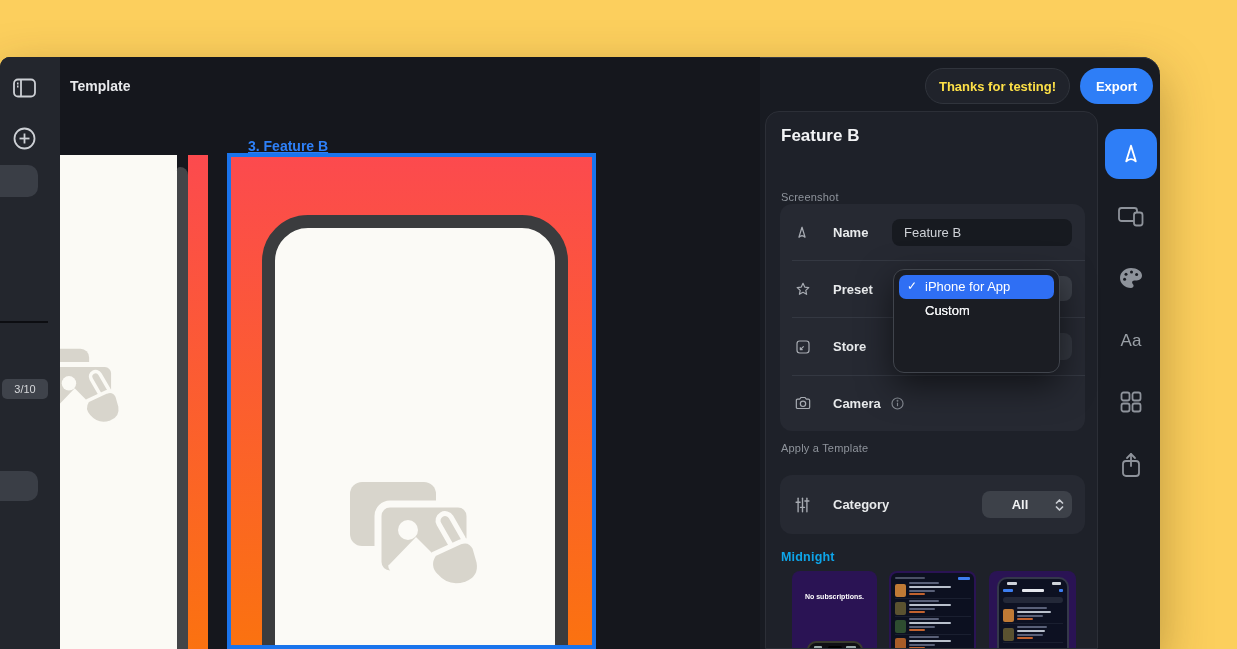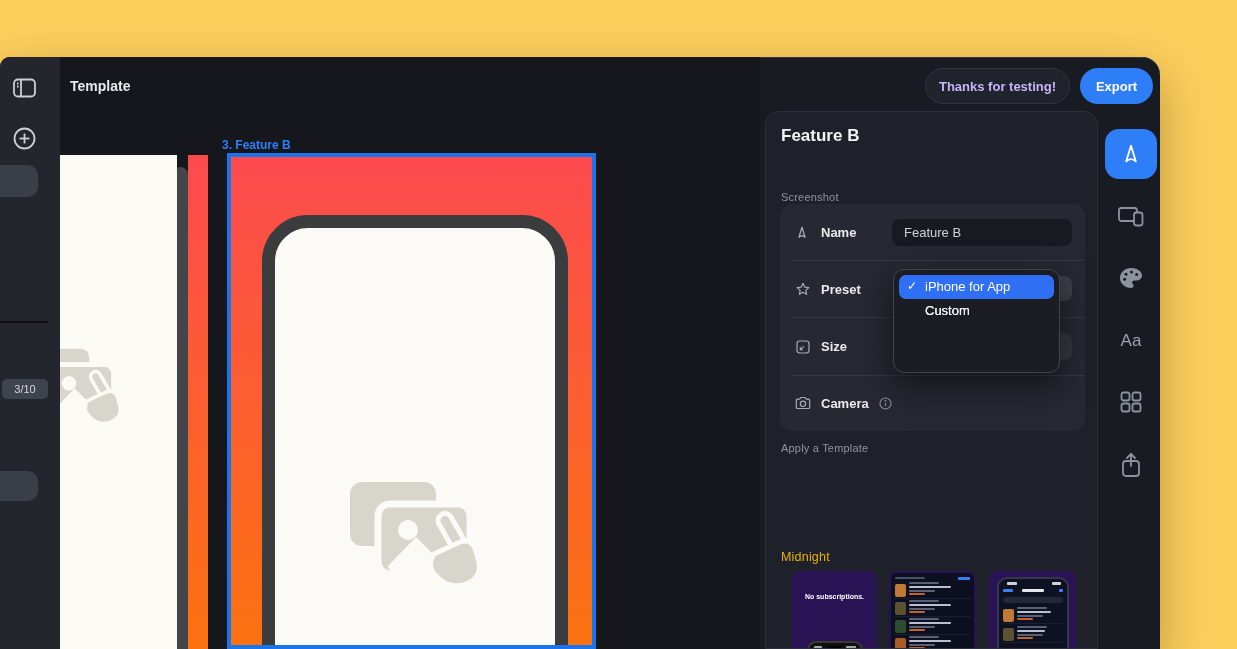--- a/index.html
+++ b/index.html
@@ -23,44 +23,44 @@
 
   
   .canvas-surface { position:absolute; left:48px; top:0; width:712px; height:592px; background:#15171d; border-radius:12px 0 0 0; overflow:hidden; }
   .doc-title { position:absolute; left:22px; top:21px; font-size:14px; font-weight:700; color:#e8e9ec; }
 
   .artboard-prev { position:absolute; left:0; top:98px; width:160px; height:494px; overflow:hidden; }
   .ab2-screen { position:absolute; left:0; top:0; width:129px; height:100%; background:#fbfaf5; }
   .ab2-bezel { position:absolute; left:129px; top:12px; width:11px; height:100%; background:#434548; border-radius:4px 10px 0 0; }
   .ab2-bg { position:absolute; left:140px; top:0; width:20px; height:100%; background:linear-gradient(180deg,#fc4a4e,#fb7210); }
 
-  .artboard-label { position:absolute; left:174px; top:81px; font-size:12px; font-weight:600; color:#2e80f8; }
+  .artboard-label { position:absolute; left:200px; top:81px; font-size:14px; font-weight:600; color:#2e80f8;text-decoration:underline; }
   .artboard-sel {
     position:absolute; left:179px; top:96px; width:369px; height:496px;
     border:4px solid #1a74ec; background:linear-gradient(180deg,#fc4a4e,#fb7210); overflow:hidden;
   }
   .phone {
     position:absolute; left:31px; top:58px; width:306px; height:560px;
     background:#fbfaf6; border:13px solid #3b3c3e; border-radius:46px 46px 0 0;
   }
   .placeholder-lg { position:absolute; left:50%; transform:translateX(-50%); top:246px; width:150px; }
   .placeholder-sm { position:absolute; left:-28px; top:188px; width:108px; }
 
   
-  .thanks-pill { position:absolute; left:925px; top:11px; width:145px; height:36px; border-radius:18px; background:#20232b; border:1px solid #30343c; color:#c4b5fd; font-size:13px; font-weight:600; display:flex; align-items:center; justify-content:center; cursor:pointer; }
+  .thanks-pill { position:absolute; left:925px; top:11px; width:145px; height:36px; border-radius:18px; background:#20232b; border:1px solid #30343c; color:#fde047; font-size:13px; font-weight:600; display:flex; align-items:center; justify-content:center; cursor:pointer; }
   .export-btn { position:absolute; left:1080px; top:11px; width:73px; height:36px; border-radius:18px; background:#2e7ef7; color:#fff; font-size:13px; font-weight:700; display:flex; align-items:center; justify-content:center; cursor:pointer; }
 
   
   .panel { position:absolute; left:765px; top:54px; width:333px; height:538px; background:#1e2129; border:1px solid #2c2f37; border-radius:14px 14px 0 0; overflow:hidden; }
   .panel-title { position:absolute; left:15px; top:14px; font-size:17px; font-weight:700; color:#f2f3f5; }
   .section-label { position:absolute; left:15px; font-size:11px; color:#8f949c; letter-spacing:.2px; }
   .group-card { position:absolute; left:14px; width:305px; background:#262932; border-radius:12px; }
   .row { position:absolute; left:0; width:100%; display:flex; align-items:center; }
   .row-icon { width:16px; height:16px; margin-left:15px; color:#a7abb2; flex:none; display:flex; align-items:center; }
-  .row-label { margin-left:10px; font-size:13px; font-weight:600; color:#e8eaec; }
+  .row-label { margin-left:22px; font-size:13px; font-weight:600; color:#e8eaec; }
   .hdivider { position:absolute; left:12px; right:0; height:1px; background:#343842; }
   .text-input { position:absolute; left:112px; width:180px; height:27px; background:#171a20; border-radius:8px; color:#cfd2d7; font-size:13px; line-height:27px; padding-left:12px; }
   .select { position:absolute; background:#3d4149; border-radius:8px; display:flex; align-items:center; justify-content:center; color:#f0f1f3; font-size:13px; font-weight:600; cursor:pointer; }
   .select .chev { position:absolute; right:8px; top:50%; transform:translateY(-50%); }
   .select-stub { position:absolute; width:35px; border-radius:8px; }
   .info-icon { margin-left:10px; color:#878c94; display:flex; }
 
   
   .menu {
     position:absolute; left:893px; top:212px; width:167px; height:104px;
@@ -203,21 +203,21 @@
         <div class="select-stub" style="left:257px; top:72px; height:25px; background:#3c4049;"></div>
         <div class="hdivider" style="top:113px;"></div>
 
         <div class="row" style="top:114px; height:57px;">
           <span class="row-icon">
             <svg width="16" height="16" viewBox="0 0 24 24" fill="none" stroke="currentColor" stroke-width="1.8" stroke-linejoin="round">
                 <rect x="3" y="3" width="18" height="18" rx="4"></rect>
                 <path d="M8 16 L13 11 M8 12.5 V16 H11.5"></path>
               </svg>
           </span>
-          <span class="row-label">Size</span>
+          <span class="row-label">Store</span>
         </div>
         <div class="select-stub" style="left:257px; top:129px; height:27px; background:#343841;"></div>
         <div class="hdivider" style="top:171px;"></div>
 
         <div class="row" style="top:172px; height:55px;">
           <span class="row-icon">
             <svg width="17" height="15" viewBox="0 0 24 21" fill="none" stroke="currentColor" stroke-width="1.8">
                 <path d="M2 6 q0-2 2-2 h3 l2-2.5 h6 l2 2.5 h3 q2 0 2 2 v10 q0 2 -2 2 h-16 q-2 0 -2 -2 Z"></path>
                 <circle cx="12" cy="11" r="4"></circle>
               </svg>
@@ -227,22 +227,45 @@
             <svg width="13" height="13" viewBox="0 0 16 16" fill="none" stroke="currentColor" stroke-width="1.4">
                 <circle cx="8" cy="8" r="6.8"></circle>
                 <line x1="8" y1="7" x2="8" y2="11.3"></line>
                 <circle cx="8" cy="4.6" r="0.4" fill="currentColor"></circle>
               </svg>
           </span>
         </div>
       </div>
 
       <div class="section-label" style="top:330px;">Apply a Template</div>
-
-      <div class="section-label" style="top:438px; font-size:12.5px; color:#eab308; font-weight:400;">Midnight</div>
+      <div class="group-card" style="top:363px; height:59px;">
+        <div class="row" style="top:0; height:59px;">
+          <span class="row-icon">
+            <svg width="15" height="16" viewBox="0 0 18 20" fill="none" stroke="currentColor" stroke-width="1.7" stroke-linecap="round">
+                <line x1="3.5" y1="1.5" x2="3.5" y2="18.5"></line>
+                <line x1="9" y1="1.5" x2="9" y2="18.5"></line>
+                <line x1="14.5" y1="1.5" x2="14.5" y2="18.5"></line>
+                <line x1="1" y1="6.5" x2="6" y2="6.5"></line>
+                <line x1="6.5" y1="13" x2="11.5" y2="13"></line>
+                <line x1="12" y1="5" x2="17" y2="5"></line>
+              </svg>
+          </span>
+          <span class="row-label">Category</span>
+        </div>
+        <div class="select" style="left:202px; top:16px; width:90px; height:27px;">
+          <span style="margin-right:14px; font-weight:700;">All</span>
+          <span class="chev">
+            <svg width="9" height="13" viewBox="0 0 9 13" fill="none" stroke="#c9ccd2" stroke-width="1.7" stroke-linecap="round" stroke-linejoin="round">
+                <path d="M1.5 4.5 L4.5 1.5 L7.5 4.5 M1.5 8.5 L4.5 11.5 L7.5 8.5"></path>
+              </svg>
+          </span>
+        </div>
+      </div>
+
+      <div class="section-label" style="top:438px; font-size:12.5px; color:#0ea5e9; font-weight:700;">Midnight</div>
 
       <div class="thumb" style="left:26px; width:85px;">
         <div class="thumb1-caption">No subscriptions.</div>
         <div class="mini-phone-top">
           <div class="mini-island"></div>
           <div class="mini-dot" style="left:5px;"></div>
           <div class="mini-dot" style="right:5px; width:10px;"></div>
         </div>
       </div>
       <div class="thumb" style="left:123px; width:87px;">

